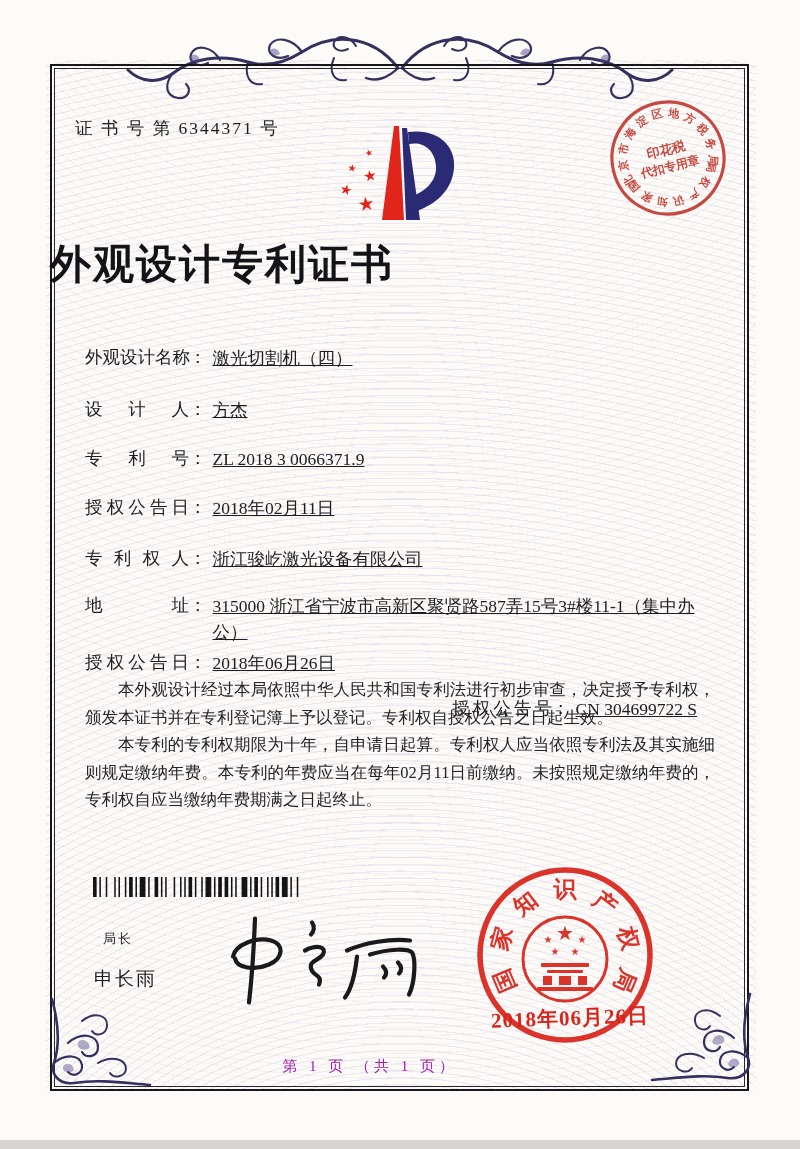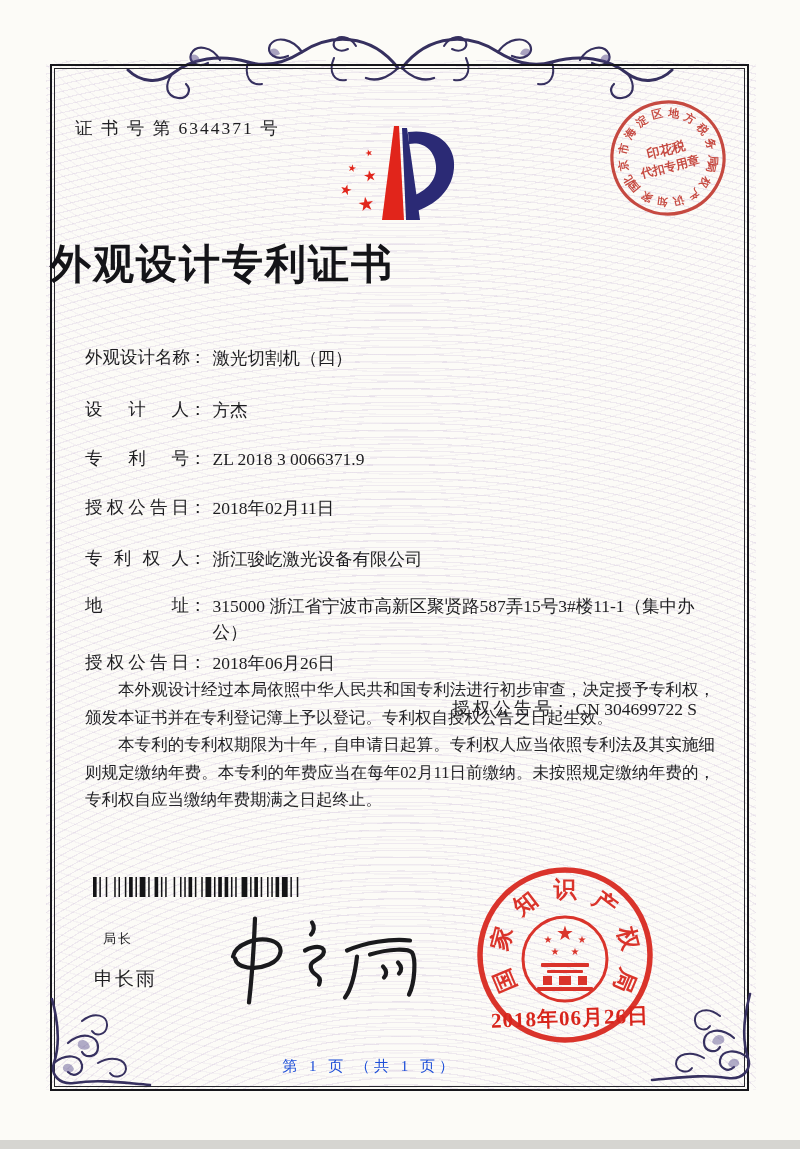--- a/index.html
+++ b/index.html
@@ -37,21 +37,21 @@
   .tax-stamp{position:absolute;left:606px;top:96px;width:124px;height:124px;opacity:.92;}
   svg text{font-family:"Liberation Serif","DejaVu Serif",serif;}
 
   .fields{position:absolute;left:85px;top:0;width:640px;font-size:17.5px;}
   .frow{position:absolute;left:0;white-space:nowrap;}
   .flabel{
     display:inline-block;width:104px;text-align:justify;text-align-last:justify;
     vertical-align:top;
   }
   .fcolon{display:inline-block;vertical-align:top;margin-right:6px;}
-  .fvalue{display:inline-block;vertical-align:top;white-space:normal;width:508px;line-height:26px;}
+  .fvalue{display:inline-block;vertical-align:top;white-space:normal;width:508px;line-height:26px;text-decoration:underline;}
   .fvalue.short{width:auto;}
   .grant-pair{position:absolute;left:367px;top:0;white-space:nowrap;margin-top:46px;}
   .grant-pair .flabel{width:100px;}
 
   .body-text{
     position:absolute;left:85px;top:676px;width:630px;
     font-size:16.5px;line-height:27.5px;text-align:justify;color:#232327;
   }
   .body-text p{margin:0;text-indent:2em;}
 
@@ -60,21 +60,21 @@
   .director-name{position:absolute;left:94px;top:966px;font-size:19px;letter-spacing:2px;}
   .signature{position:absolute;left:205px;top:893px;width:215px;height:118px;}
 
   .seal{position:absolute;left:472px;top:862px;width:186px;height:186px;opacity:.93;}
   .seal-date{
     position:absolute;left:491px;top:1004px;font-size:21px;font-weight:700;
     color:#d8251c;letter-spacing:1px;transform:rotate(-2deg);
   }
   .footer{
     position:absolute;left:20px;top:1057px;width:700px;text-align:center;
-    font-size:15px;letter-spacing:4px;color:#1d4ed8;
+    font-size:15px;letter-spacing:4px;color:#a21caf;
   }
   .topflo{position:absolute;left:120px;top:18px;width:560px;height:85px;}
   .corner{position:absolute;width:112px;height:104px;}
   .corner.bl{left:40px;top:993px;}
   .corner.br{left:650px;top:988px;transform:scaleX(-1);}
 </style>
 </head>
 <body>
 
 <div class="page">

